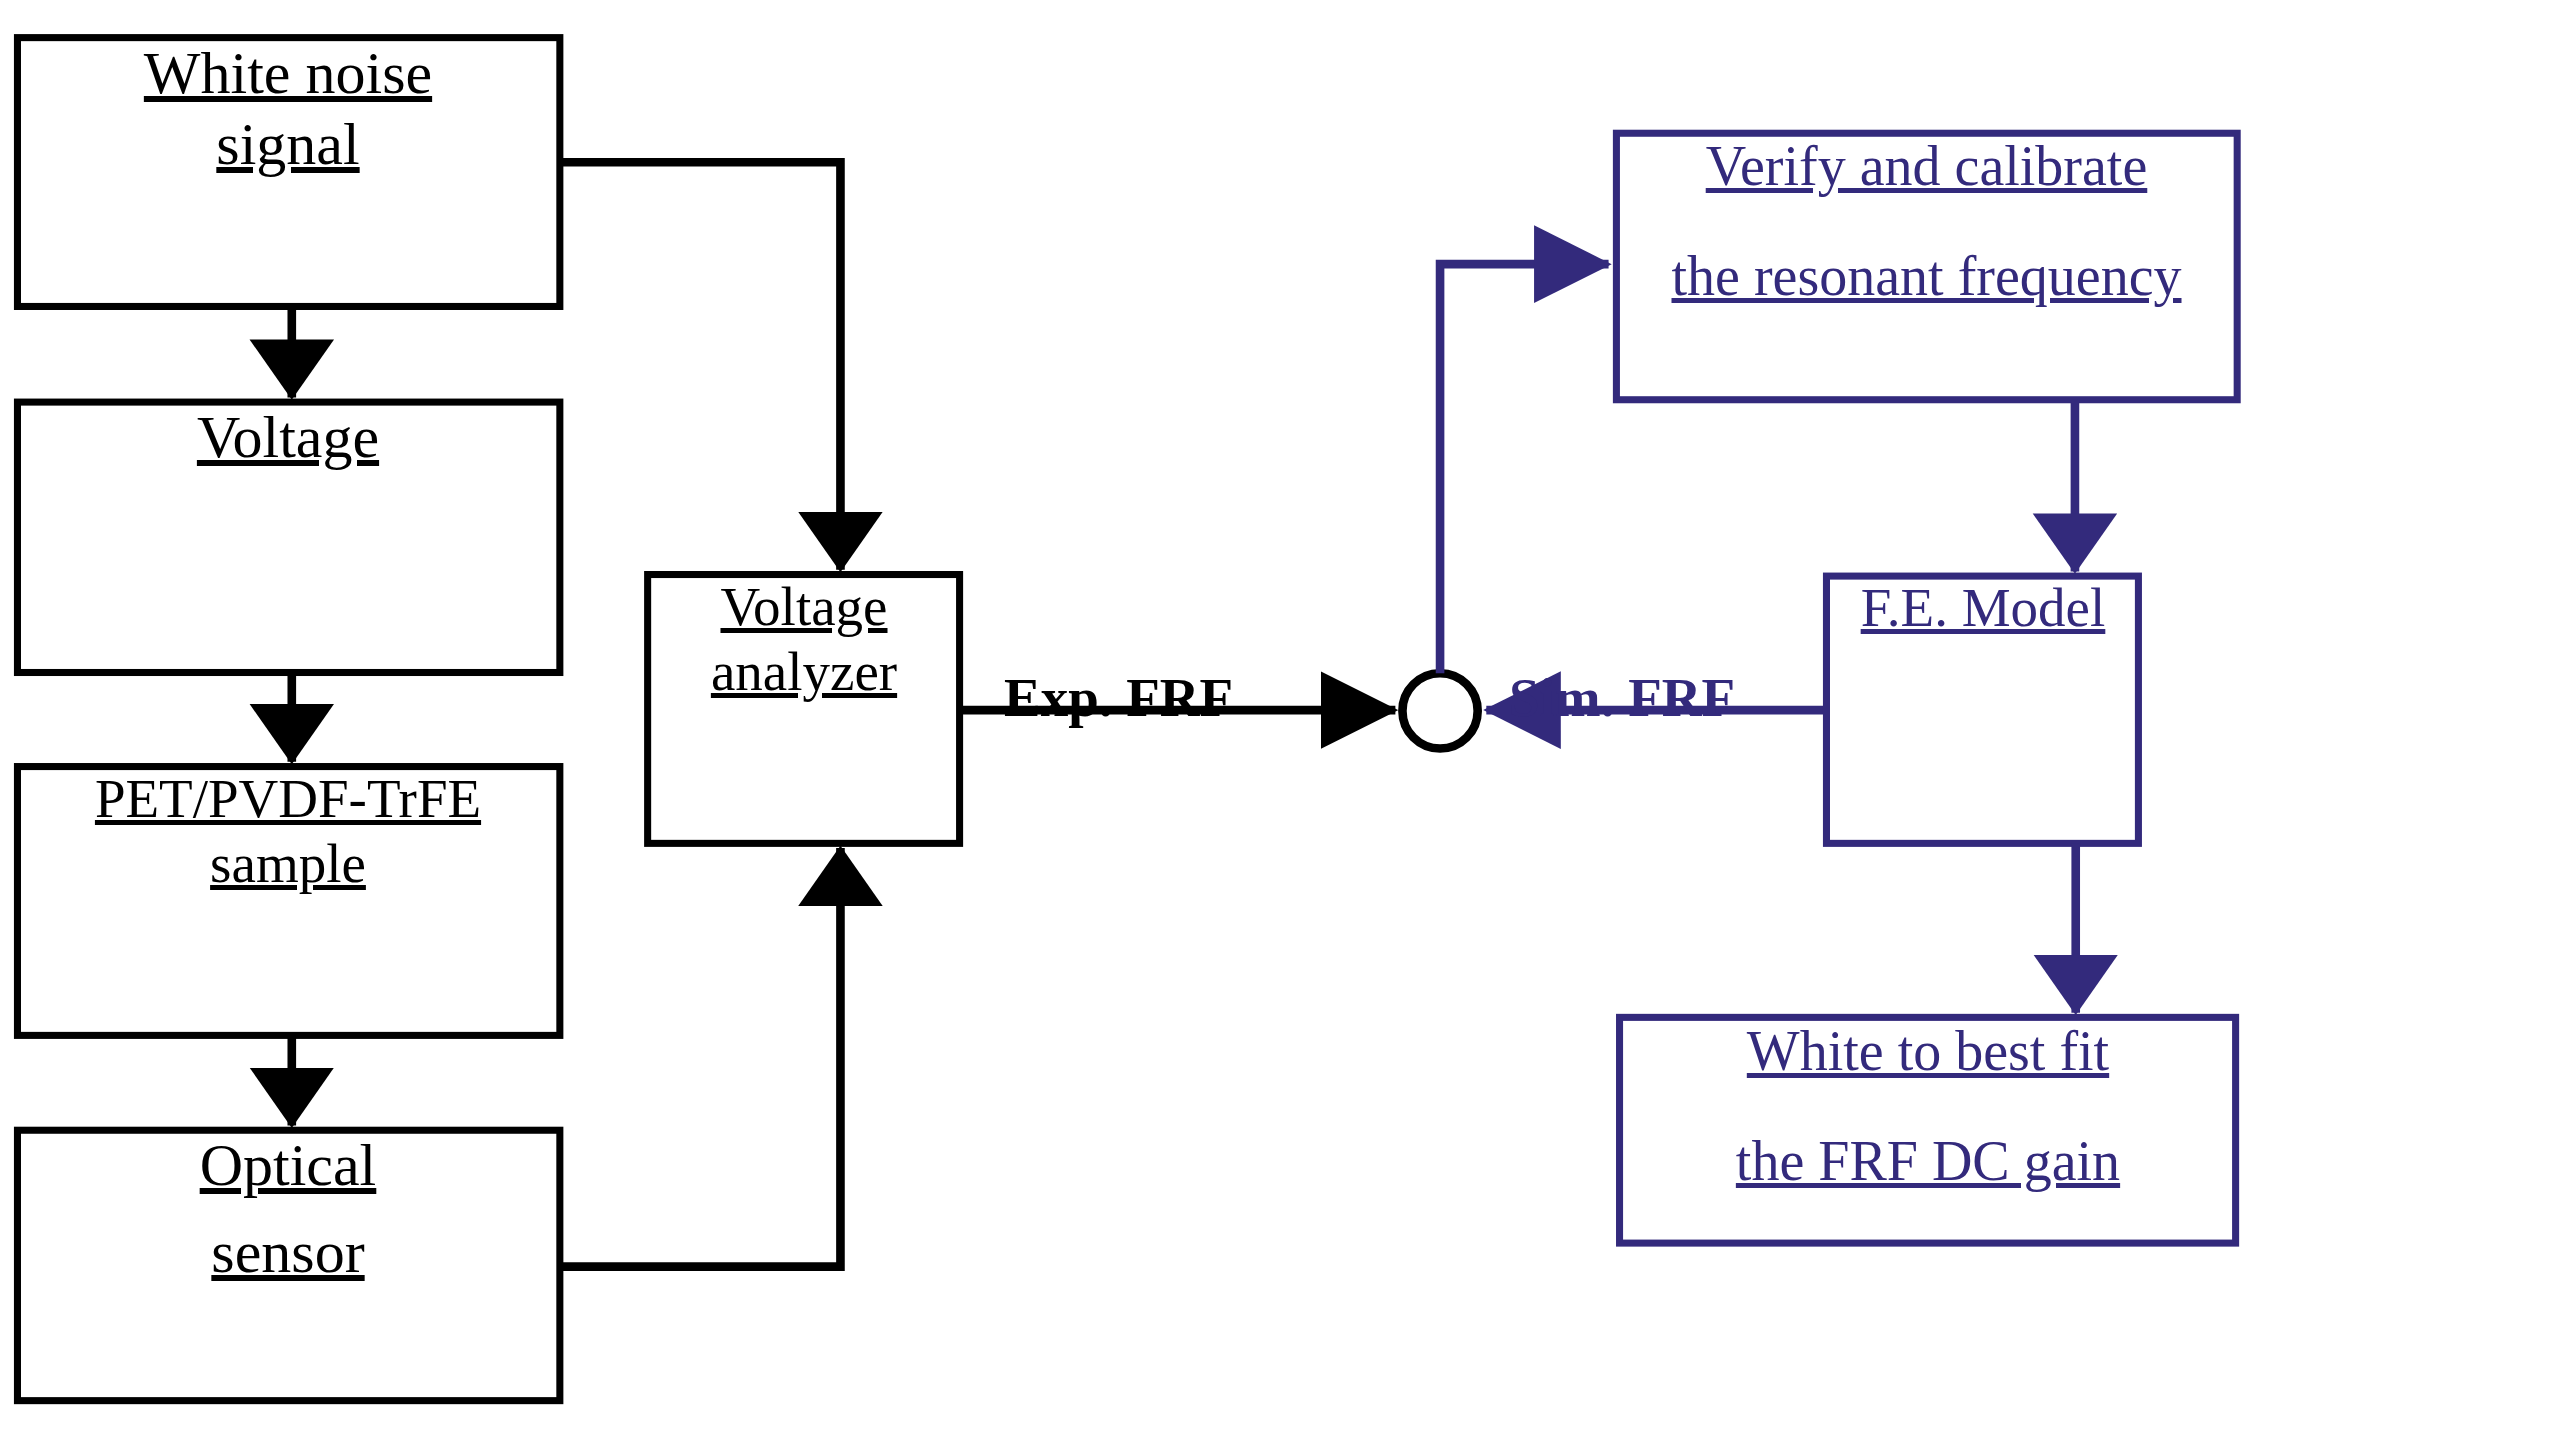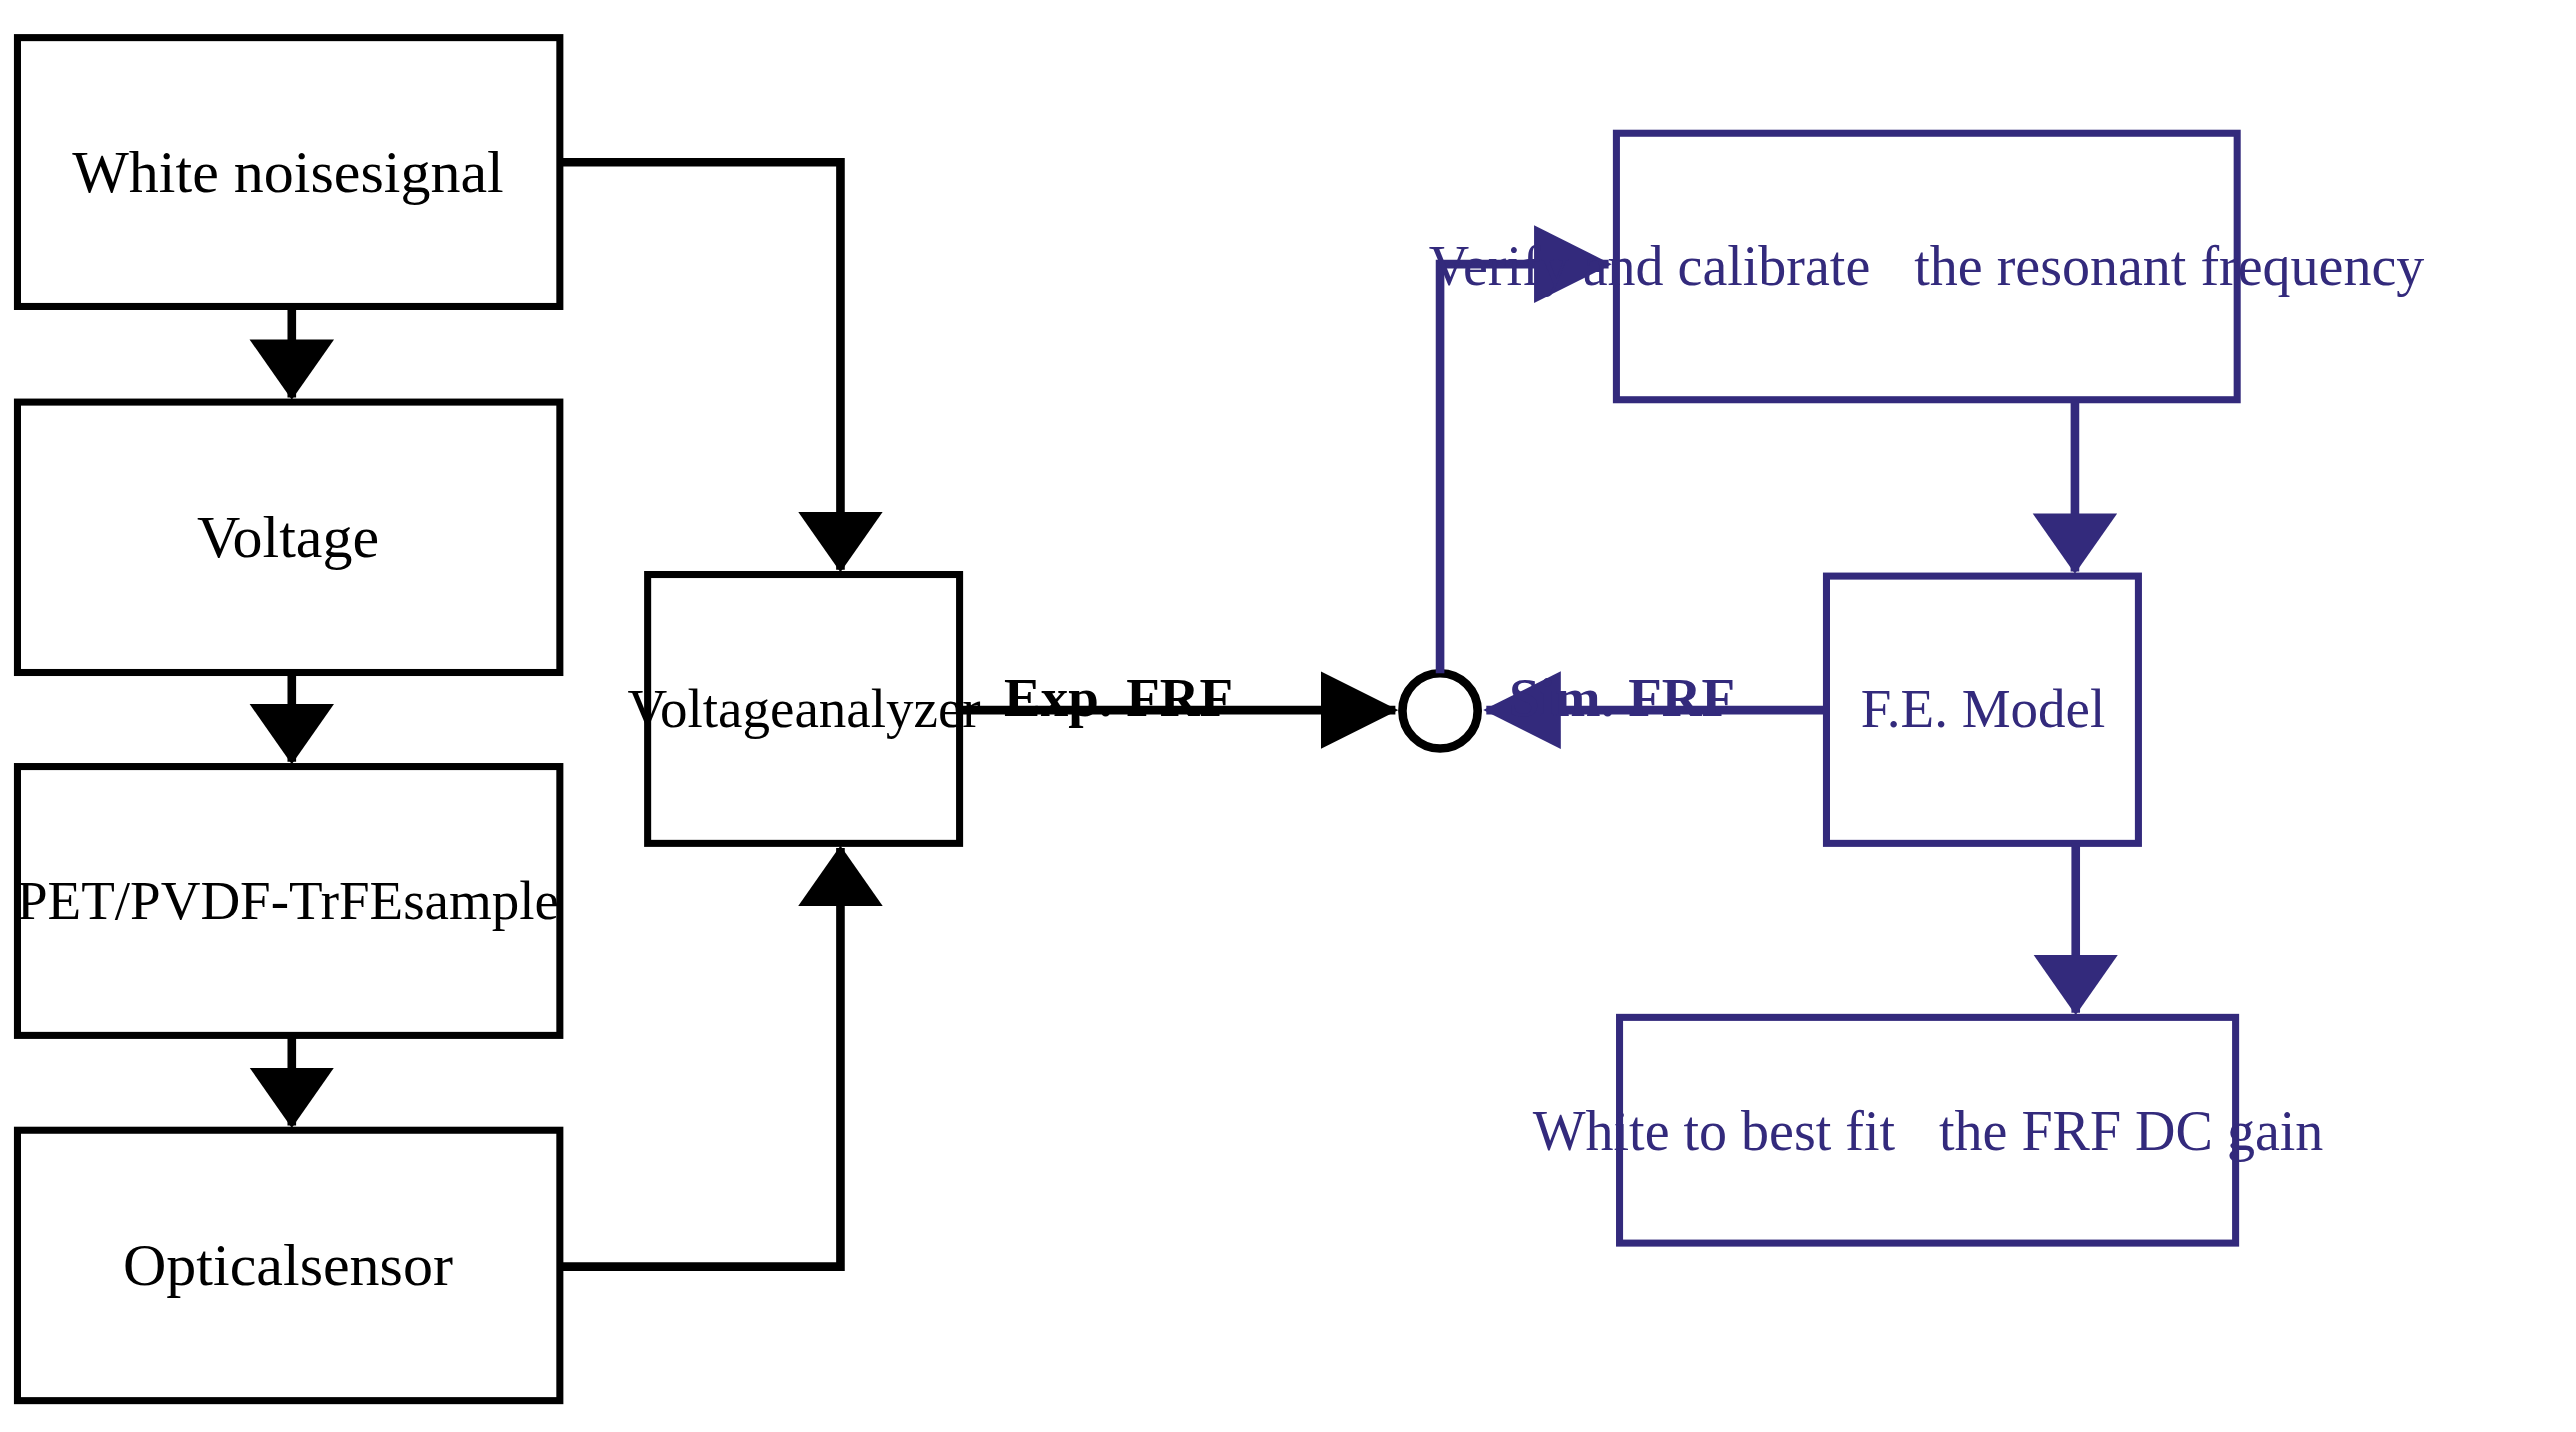--- a/index.html
+++ b/index.html
@@ -19,26 +19,27 @@
   #diagram-svg {
     position: absolute;
     left: 0;
     top: 0;
     width: 2576px;
     height: 1432px;
   }
   .node-label {
     position: absolute;
     display: flex;
-    flex-direction: row;
+    flex-direction: column;
     align-items: center;
-    justify-content: center;
+    justify-content: flex-start;
     text-align: center;
     pointer-events: none;
     white-space: pre;
+    text-decoration: underline;
   }
   .node-label .line {
     display: block;
     line-height: 1.18;
   }
   .black-text {
     color: #000000;
     font-family: "Liberation Serif", "DejaVu Serif", serif;
   }
   .purple-text {
@@ -115,21 +116,21 @@
 
   <div class="node-label black-text" style="left:17px; top:402px; width:542px; height:270px; font-size:60px;">
     <span class="line">Voltage</span>
   </div>
 
   <div class="node-label black-text" style="left:17px; top:767px; width:542px; height:269px; font-size:55px;">
     <span class="line">PET/PVDF-TrFE</span>
     <span class="line">sample</span>
   </div>
 
-  <div class="node-label black-text" style="left:17px; top:1130px; width:542px; height:270px; font-size:60px;">
+  <div class="node-label black-text" style="left:17px; top:1130px; width:542px; height:270px; font-size:60px;gap:16px;">
     <span class="line">Optical</span>
     <span class="line">sensor</span>
   </div>
 
   <div class="node-label black-text" style="left:648px; top:575px; width:312px; height:269px; font-size:55px;">
     <span class="line">Voltage</span>
     <span class="line">analyzer</span>
   </div>
 
   <div class="node-label purple-text" style="left:1616px; top:133px; width:621px; height:267px; font-size:56px;">

